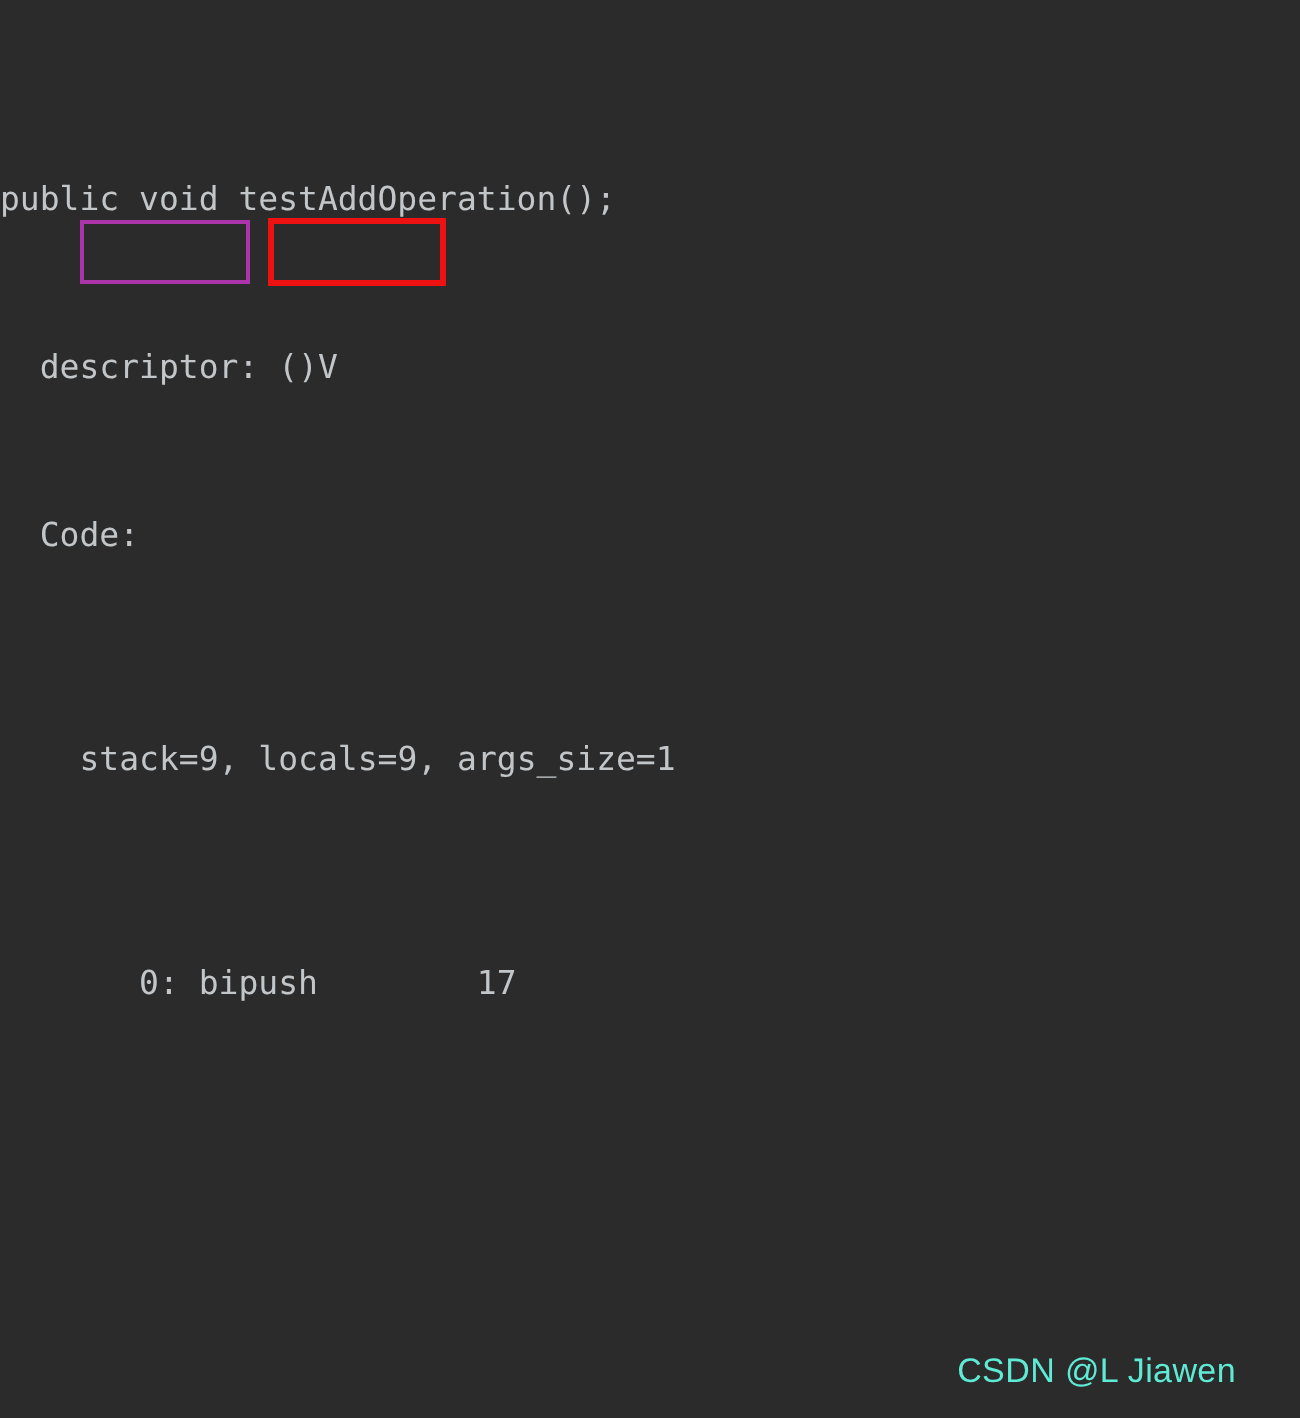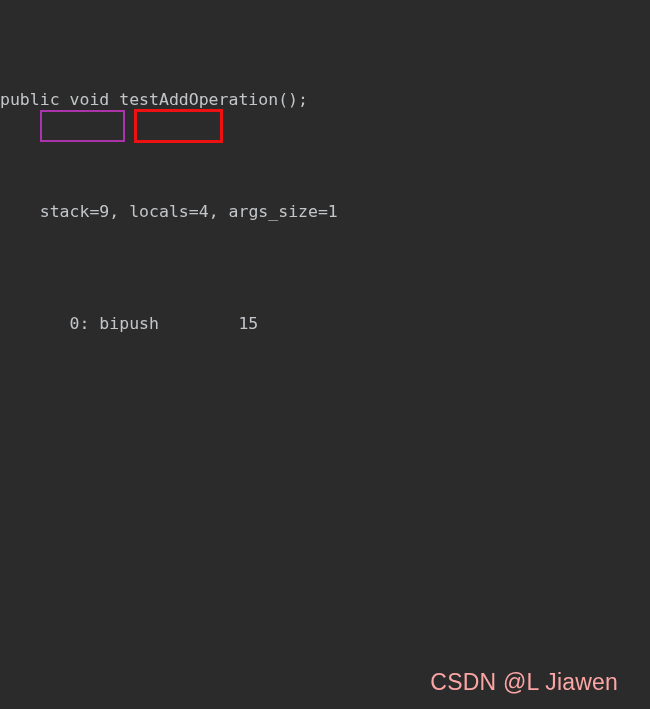--- a/index.html
+++ b/index.html
@@ -50,38 +50,40 @@
     top: 109px;
     width: 89px;
     height: 34px;
     border: 3px solid #ee1111;
   }
   .watermark {
     position: absolute;
     right: 14px;
     bottom: 13px;
     font-family: "Liberation Sans", "DejaVu Sans", sans-serif;
-    font-size: 23px;
-    color: #fca5a5;
+    font-size: 17px;
+    color: #5eead4;
     letter-spacing: 0.2px;
     white-space: nowrap;
   }
 </style>
 </head>
 <body>
 
 <div id="screen" style="background: rgb(43, 43, 43);">
 
   <div class="code-area" style="color: rgb(195, 198, 201);">
 
     <div class="line">public void testAddOperation();</div>
+    <div class="line">  descriptor: ()V</div>
+    <div class="line">  Code:</div>
 
-    <div class="line"><span>    </span><span>stack=9</span><span>, </span><span>locals=4</span><span>, </span><span>args_size=1</span></div>
+    <div class="line"><span>    </span><span>stack=9</span><span>, </span><span>locals=9</span><span>, </span><span>args_size=1</span></div>
 
-    <div class="line">       0: bipush        15</div>
+    <div class="line">       0: bipush        17</div>
     
     
     
     
     
     
     
 
     
     

